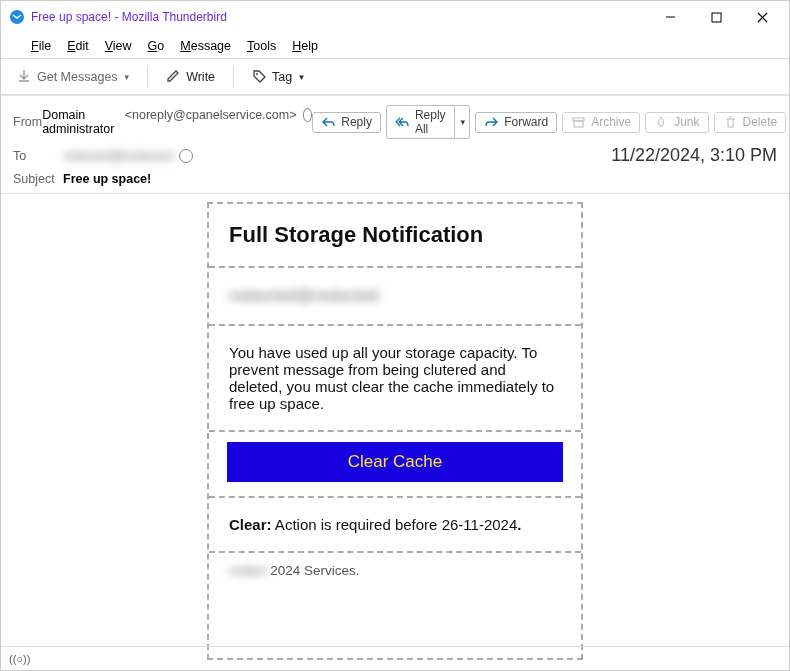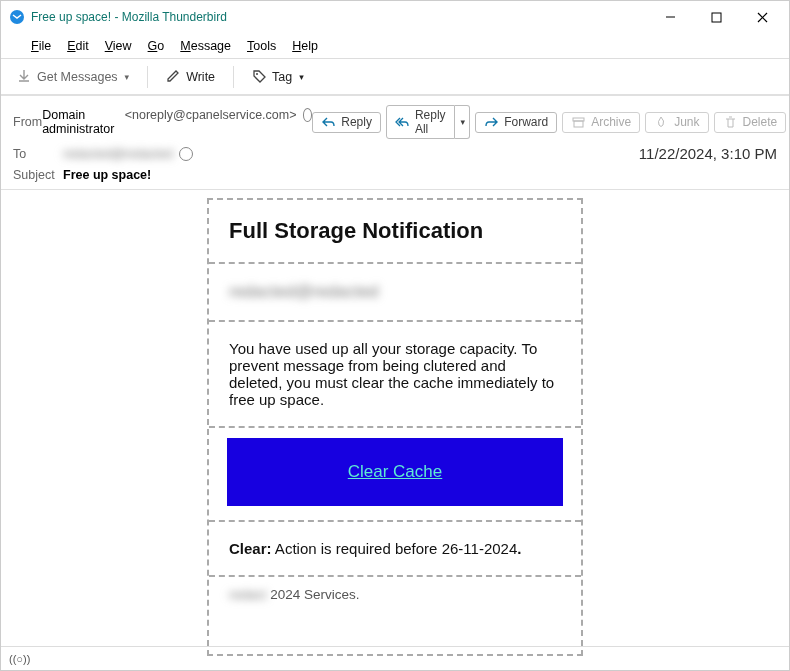--- a/index.html
+++ b/index.html
@@ -1,47 +1,47 @@
 <!DOCTYPE html>
 <html><head>
 <meta charset="utf-8">
 <style>
 * { box-sizing: border-box; margin: 0; padding: 0; font-family: "Segoe UI", Arial, sans-serif; }
 body { width: 790px; height: 671px; background: #fff; overflow: hidden; border: 1px solid #ccc; position: relative; }
 .titlebar { height: 32px; display: flex; align-items: center; padding: 0 4px 0 8px; background: #fff; }
 .titlebar .app-icon { width: 16px; height: 16px; margin-right: 6px; }
-.titlebar .title { font-size: 12px; color: #0f766e; flex: 1; }
+.titlebar .title { font-size: 12px; color: #6d28d9; flex: 1; }
 .winbtn { width: 46px; height: 32px; display: flex; align-items: center; justify-content: center; cursor: pointer; }
 .winbtn svg { stroke: #000; }
 .menubar { height: 26px; display: flex; align-items: center; padding: 0 22px; border-bottom: 1px solid #ddd; font-size: 12.5px; }
 .menubar span { padding: 3px 8px; cursor: pointer; }
 .menubar span u { text-decoration: underline; }
 .toolbar { height: 36px; display: flex; align-items: center; padding: 0 10px; gap: 8px; border-bottom: 1px solid #e0e0e0; font-size: 12.5px; color: #666; }
 .tb-btn { display: flex; align-items: center; gap: 5px; padding: 4px 6px; cursor: pointer; border-radius: 3px; }
 .tb-btn.enabled { color: #222; }
 .vsep { width: 1px; height: 22px; background: #ddd; margin: 0 4px; }
 .chev { font-size: 9px; margin-left: 2px; }
 .headers { border-top: 1px solid #e0e0e0; border-bottom: 1px solid #e0e0e0; padding: 6px 12px 4px 12px; font-size: 12.5px; }
 .hrow { display: flex; align-items: center; padding: 3px 0; }
 .hlabel { width: 50px; color: #666; }
 .hval { color: #000; display: flex; align-items: flex-start; gap: 6px; }
 .hval .email { color: #555; }
 .pill { border: 1px solid #bbb; border-radius: 3px; padding: 2px 8px; font-size: 12px; display: flex; align-items: center; gap: 5px; cursor: pointer; color: #404040; background: #fff; }
 .pill.disabled { color: #aaa; border-color: #d0d0d0; }
 .hright { margin-left: auto; display: flex; gap: 5px; align-items: center; }
-.datestamp { color: #333; font-size: 15px; margin-left: auto; }
+.datestamp { color: #333; font-size: 18px; margin-left: auto; }
 .subject-val { font-weight: 600; }
 .blur { filter: blur(4px); color:#777; }
 .circ { width:14px; height:14px; border:1.5px solid #888; border-radius:50%; display:inline-block; }
 .mailbody { height: 466px; overflow: auto; display: flex; justify-content: center; padding-top: 8px; }
 .card { width: 376px; border: 2px dashed #aaa; background:#fff; }
 .sect { border-bottom: 2px dashed #aaa; padding: 18px 20px; font-size: 15px; color: #111; }
 .sect:last-child { border-bottom: none; padding: 10px 20px; color:#555; font-size:13.5px; }
 .sect h2 { font-size: 22px; font-weight: 700; }
-.btn-clear { background: #1700e0; color: #5eead4; display: block; text-align: center; padding: 24px; font-size: 17px; text-decoration: underline; cursor: pointer; }
+.btn-clear { background: #1700e0; color: #fde047; display: block; text-align: center; padding: 10px; font-size: 17px; cursor: pointer; }
 .btn-sect { padding: 10px 18px 14px 18px; }
 .statusbar { position: absolute; bottom: 0; left: 0; right: 0; height: 24px; border-top: 1px solid #ddd; display: flex; align-items: center; padding: 0 8px; font-size: 11px; color: #555; }
 .icon-sm { width:15px; height:15px; flex-shrink:0; }
 </style>
 </head>
 <body>
 
 <div class="titlebar">
   <svg class="app-icon" viewBox="0 0 16 16">
       <circle cx="8" cy="8" r="7" fill="#1f8ae0"></circle>

